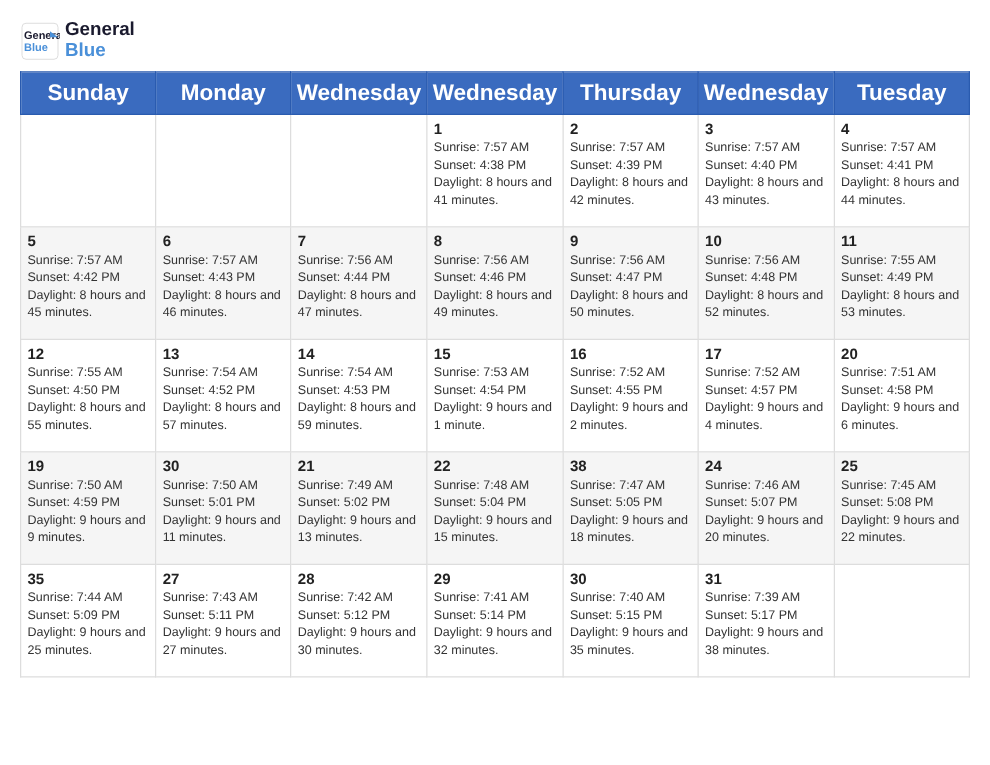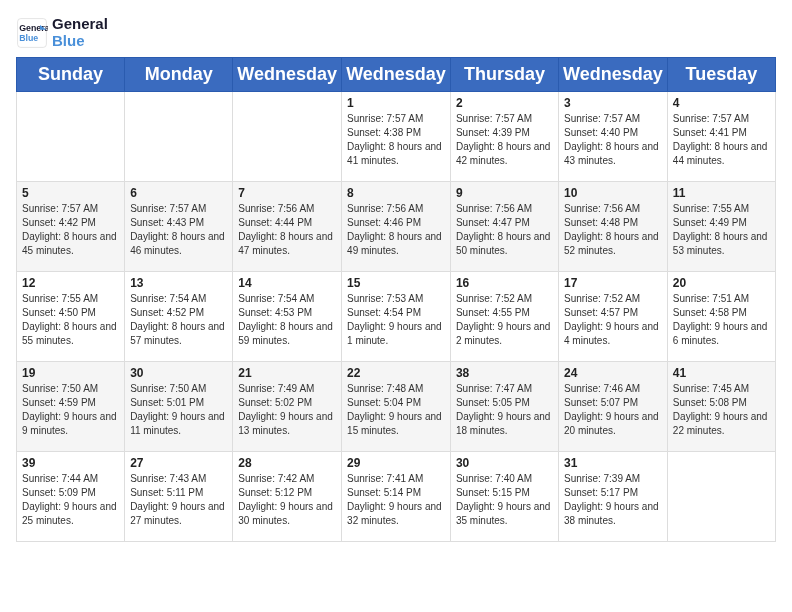--- a/index.html
+++ b/index.html
@@ -216,27 +216,27 @@
         </td>
         <td>
           <span class="day-num">38</span>
 <div class="day-info">Sunrise: 7:47 AM<br>Sunset: 5:05 PM<br>Daylight: 9 hours and 18 minutes.</div>
         </td>
         <td>
           <span class="day-num">24</span>
 <div class="day-info">Sunrise: 7:46 AM<br>Sunset: 5:07 PM<br>Daylight: 9 hours and 20 minutes.</div>
         </td>
         <td>
-          <span class="day-num">41</span>
+          <span class="day-num">25</span>
 <div class="day-info">Sunrise: 7:45 AM<br>Sunset: 5:08 PM<br>Daylight: 9 hours and 22 minutes.</div>
         </td>
       </tr>
       <tr>
         <td>
-          <span class="day-num">39</span>
+          <span class="day-num">35</span>
 <div class="day-info">Sunrise: 7:44 AM<br>Sunset: 5:09 PM<br>Daylight: 9 hours and 25 minutes.</div>
         </td>
         <td>
           <span class="day-num">27</span>
 <div class="day-info">Sunrise: 7:43 AM<br>Sunset: 5:11 PM<br>Daylight: 9 hours and 27 minutes.</div>
         </td>
         <td>
           <span class="day-num">28</span>
 <div class="day-info">Sunrise: 7:42 AM<br>Sunset: 5:12 PM<br>Daylight: 9 hours and 30 minutes.</div>
         </td>

